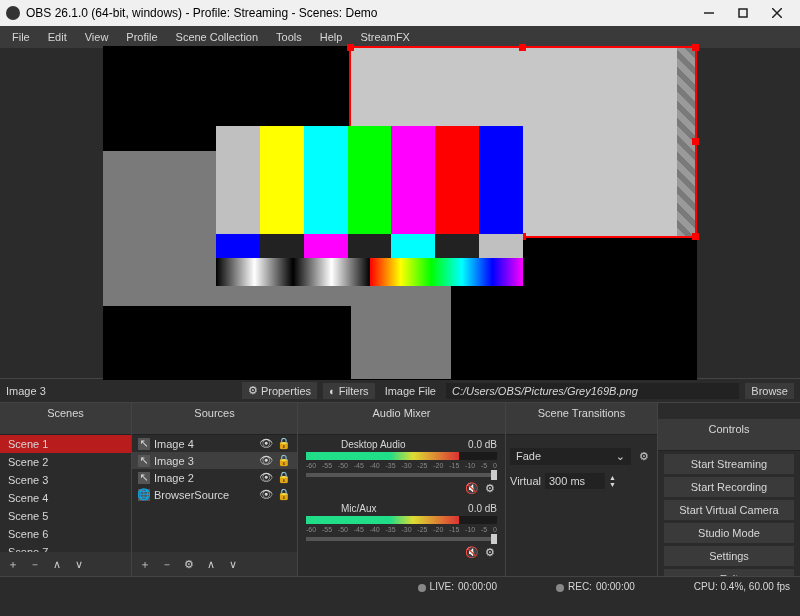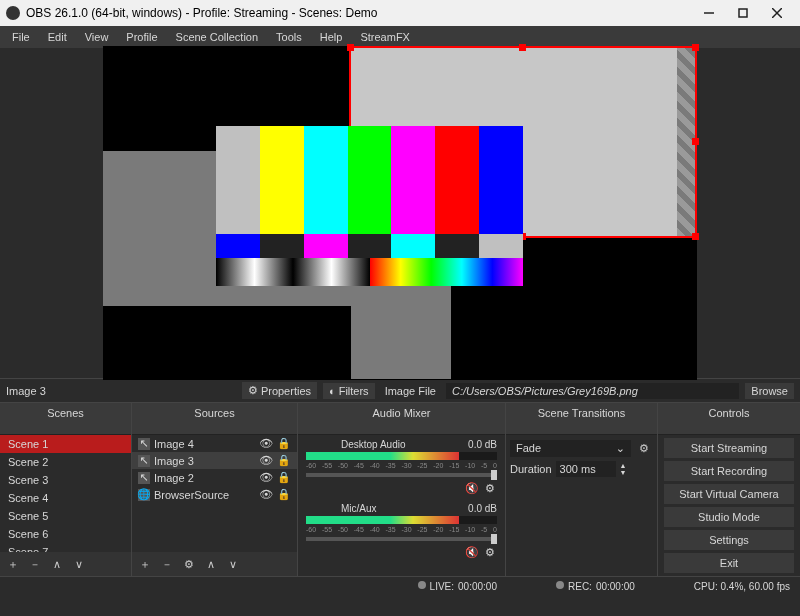--- a/index.html
+++ b/index.html
@@ -26,21 +26,21 @@
 .gradient { height: 28px; display: flex; }
 .grad-bw { flex: 1; background: linear-gradient(90deg, #000, #fff, #000, #fff, #000); }
 .grad-color { flex: 1; background: linear-gradient(90deg, #f00, #ff0, #0f0, #0ff, #00f, #f0f); }
 .source-toolbar { height: 24px; background: #2b2b2b; display: flex; align-items: center; padding: 0 6px; gap: 6px; border-top: 1px solid #444; }
 .source-toolbar .label { width: 230px; }
 .st-btn { display: flex; align-items: center; gap: 3px; padding: 2px 6px; background: #3a3a3a; }
 .image-file-label { padding: 0 4px; }
 .image-file-path { flex: 1; background: #222; padding: 2px 6px; color: #d7d7d7; font-style: italic; }
 .panels { display: flex; height: 174px; border-top: 1px solid #444; }
 .panel { border-right: 1px solid #444; display: flex; flex-direction: column; }
-.panel:last-child { border-right: none; }
+.panel:last-child { border-right: none; margin-top: 16px; }
 .panel-header { height: 32px; background: #3a3a3a; text-align: center; line-height: 20px; border-bottom: 1px solid #222; }
 .panel-body { flex: 1; overflow: hidden; background: #2b2b2b; }
 .panel-footer { height: 24px; background: #333; display: flex; align-items: center; gap: 4px; padding: 0 4px; }
 .scenes { width: 132px; }
 .scene-item { padding: 3px 8px; }
 .scene-item.active { background: #b91c1c; }
 .sources { width: 166px; }
 .source-row { display: flex; align-items: center; padding: 2px 6px; gap: 4px; }
 .source-row.active { background: #3f3f3f; }
 .src-icon { width: 12px; height: 12px; background: #555; display: flex; align-items: center; justify-content: center; }
@@ -50,27 +50,27 @@
 .mixer-top { display: flex; justify-content: space-between; font-size: 10px; padding-left: 35px; }
 .meter { height: 8px; background: #1a1a1a; margin: 2px 0; position: relative; }
 .meter-fill { position: absolute; left: 0; top: 0; bottom: 0; width: 80%; background: linear-gradient(90deg, #2d8, #2d8 55%, #dd3 70%, #d33); }
 .meter-ticks { font-size: 7px; color: #888; display: flex; justify-content: space-between; }
 .slider { height: 4px; background: #555; margin: 4px 0; position: relative; }
 .slider-thumb { position: absolute; right: 0; top: -3px; width: 6px; height: 10px; background: #ccc; }
 .mixer-btns { display: flex; justify-content: flex-end; gap: 4px; }
 .mixer-btns span { width: 14px; height: 14px; display:flex; align-items:center; justify-content:center; }
 .transitions { width: 152px; }
 .trans-body { padding: 4px; }
-.trans-row { display: flex; align-items: center; gap: 4px; margin-bottom: 4px; }
+.trans-row { display: flex; align-items: center; gap: 4px; margin-bottom: 4px; margin-top: 8px; }
 .trans-select { flex: 1; background: #222; padding: 2px 6px; display: flex; justify-content: space-between; }
 .trans-input { width: 60px; background: #222; padding: 2px 4px; }
 .controls { flex: 1; }
 .ctrl-btn { display: block; margin: 3px 6px; background: #3a3a3a; padding: 4px; text-align: center; }
 .statusbar { height: 20px; background: #2b2b2b; display: flex; align-items: center; justify-content: flex-end; gap: 16px; padding: 0 10px; border-top: 1px solid #444; font-size: 10px; }
-.status-item { display: flex; align-items: flex-start; gap: 4px; padding-left: 43px; }
+.status-item { display: flex; align-items: flex-end; gap: 4px; padding-left: 43px; }
 .dot { width: 8px; height: 8px; border-radius: 50%; background: #888; }
 .icon-btn { width: 18px; height: 18px; display:flex; align-items:center; justify-content:center; color:#ccc; }
 svg { stroke: currentColor; fill: none; stroke-width: 1.5; }
 .striped { background: repeating-linear-gradient(45deg, #9a9a9a, #9a9a9a 6px, #7a7a7a 6px, #7a7a7a 12px); }
 </style>
 </head>
 <body>
 
 <div class="titlebar">
   <div class="icon"></div>
@@ -294,21 +294,21 @@
     <div class="panel-header">Scene Transitions</div>
     <div class="panel-body trans-body">
       <div class="trans-row">
         <div class="trans-select">
             <span>Fade</span>
             <span>⌄</span>
           </div>
         <span class="icon-btn">⚙</span>
       </div>
       <div class="trans-row">
-        <span>Duration</span>
+        <span>Virtual</span>
         <span class="trans-input">300 ms</span>
         <span style="display:flex;flex-direction:column;font-size:7px">
           <span>▲</span>
           <span>▼</span>
         </span>
       </div>
     </div>
   </div>
 
   <div class="panel controls">

